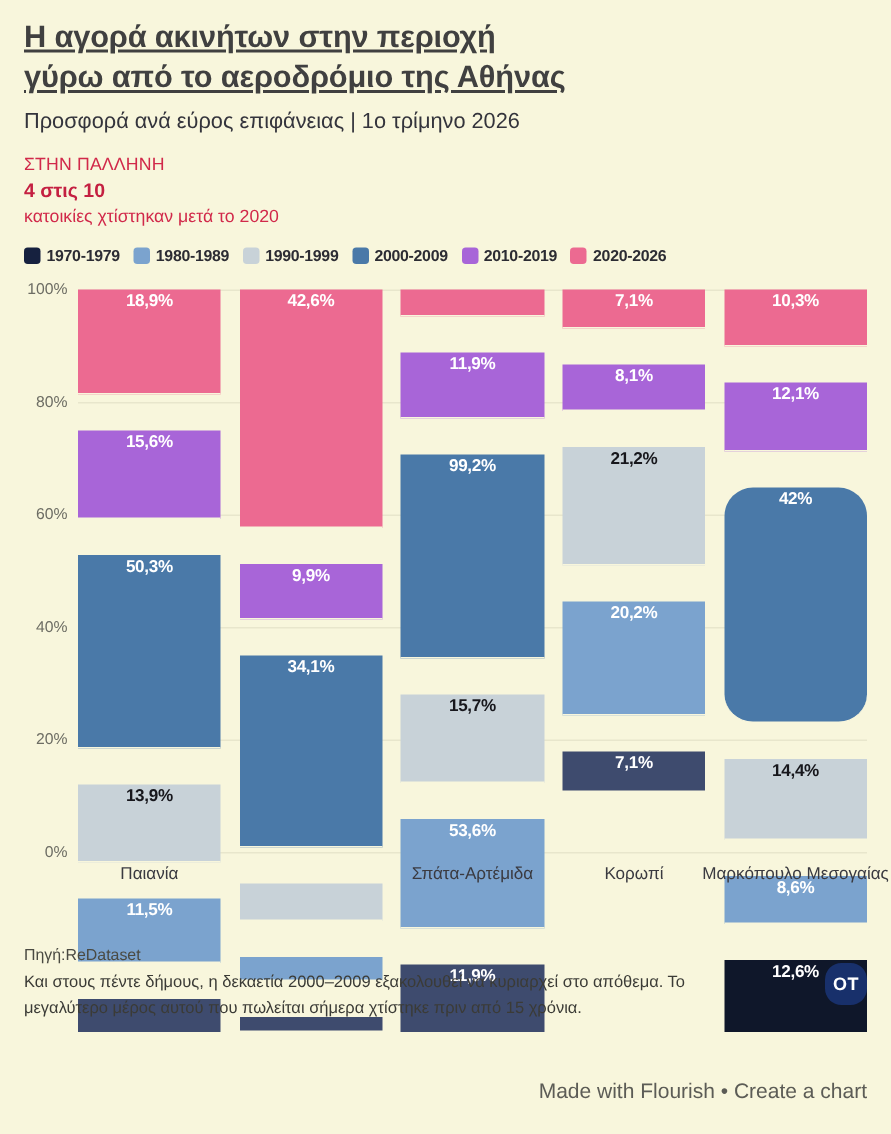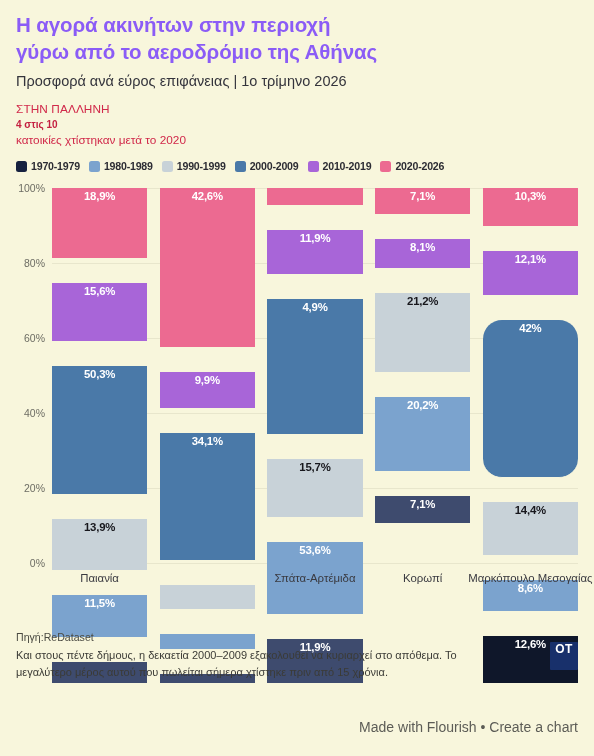--- a/index.html
+++ b/index.html
@@ -13,41 +13,42 @@
     position: relative;
     width: 594px; height: 756px;
     background: #f8f6dc;
     padding: 0 16px;
   }
 
   
   .title {
     font-size: 20.5px;
     font-weight: bold;
-    color: #8b5cf6;
+    color: #404040;
     line-height: 1.32;
     padding-top: 11px;
     letter-spacing: -0.1px;
+    text-decoration: underline;
   }
   .title-line { display: block; }
   .subtitle {
     font-size: 14.5px;
     color: #34343c;
     margin-top: 7px;
     line-height: 1.3;
   }
   .kicker-block { margin-top: 11px; color: #d1294a; }
   .kicker-eyebrow {
     font-size: 11.8px;
     color: #d1294a;
     letter-spacing: 0.1px;
     line-height: 1.35;
   }
   .kicker-big {
-    font-size: 10px;
+    font-size: 13px;
     font-weight: bold;
     color: #c42041;
     line-height: 1.4;
   }
   .kicker-sub {
     font-size: 11.8px;
     color: #d1294a;
     line-height: 1.4;
   }
 
@@ -166,23 +167,23 @@
     line-height: 1.5;
     margin-top: 2px;
     max-width: 470px;
   }
   .logo {
     position: absolute;
     right: 0; top: 12px;
     width: 28px; height: 28px;
     background: #18306b;
     display: flex;
-    align-items: flex-start;
+    align-items: center;
     justify-content: center;
-    border-radius: 1px;
+    border-radius: 11px;
     margin-left: 41px;
   }
   .logo span {
     color: #ffffff;
     font-size: 12px;
     font-weight: bold;
     letter-spacing: 0.3px;
   }
   .credit {
     position: absolute;
@@ -298,21 +299,21 @@
               <div class="seg" style="background: rgb(62, 75, 110); flex: 0 0 2.6%;"></div>
             </div>
           </div>
           <div class="bar-col">
             <div class="bar-stack">
               <div class="seg" style="background: rgb(236, 106, 145); flex: 0 0 4.8%;"></div>
               <div class="seg" style="background: rgb(168, 101, 216); flex: 0 0 11.9%;">
                 <span class="seg-label" style="color: rgb(255, 255, 255);">11,9%</span>
               </div>
               <div class="seg" style="background: rgb(74, 121, 168); flex: 0 0 36.2%;">
-                <span class="seg-label" style="color: rgb(255, 255, 255);">4,9%</span>
+                <span class="seg-label" style="color: rgb(255, 255, 255);">99,2%</span>
               </div>
               <div class="seg" style="background: rgb(200, 210, 216); flex: 0 0 15.7%;">
                 <span class="seg-label" style="color: rgb(23, 23, 28);">15,7%</span>
               </div>
               <div class="seg" style="background: rgb(123, 163, 206); flex: 0 0 19.5%;">
                 <span class="seg-label" style="color: rgb(255, 255, 255);">53,6%</span>
               </div>
               <div class="seg" style="background: rgb(62, 75, 110); flex: 0 0 11.9%;">
                 <span class="seg-label" style="color: rgb(255, 255, 255);">11,9%</span>
               </div>

